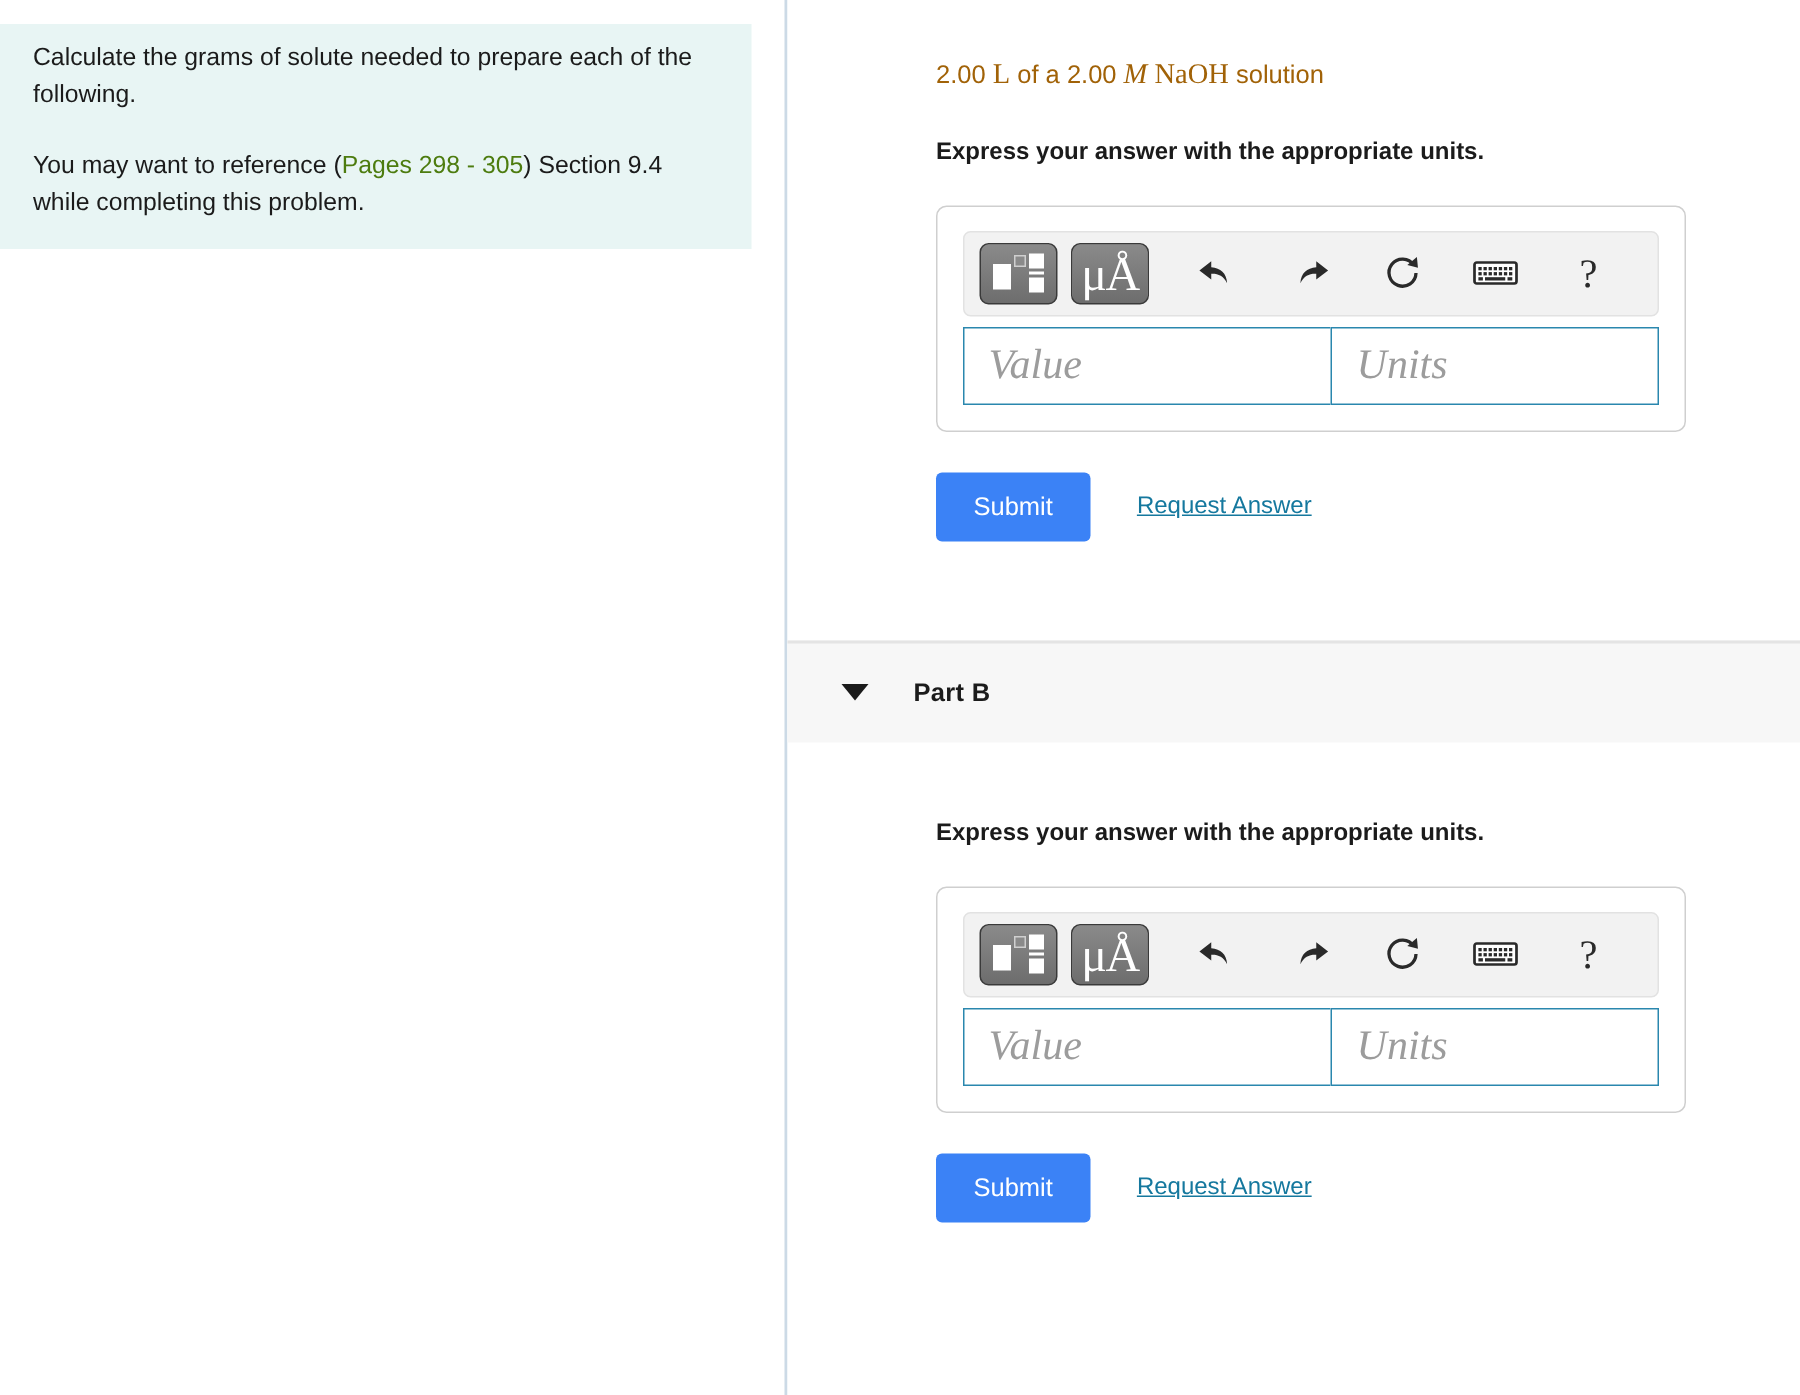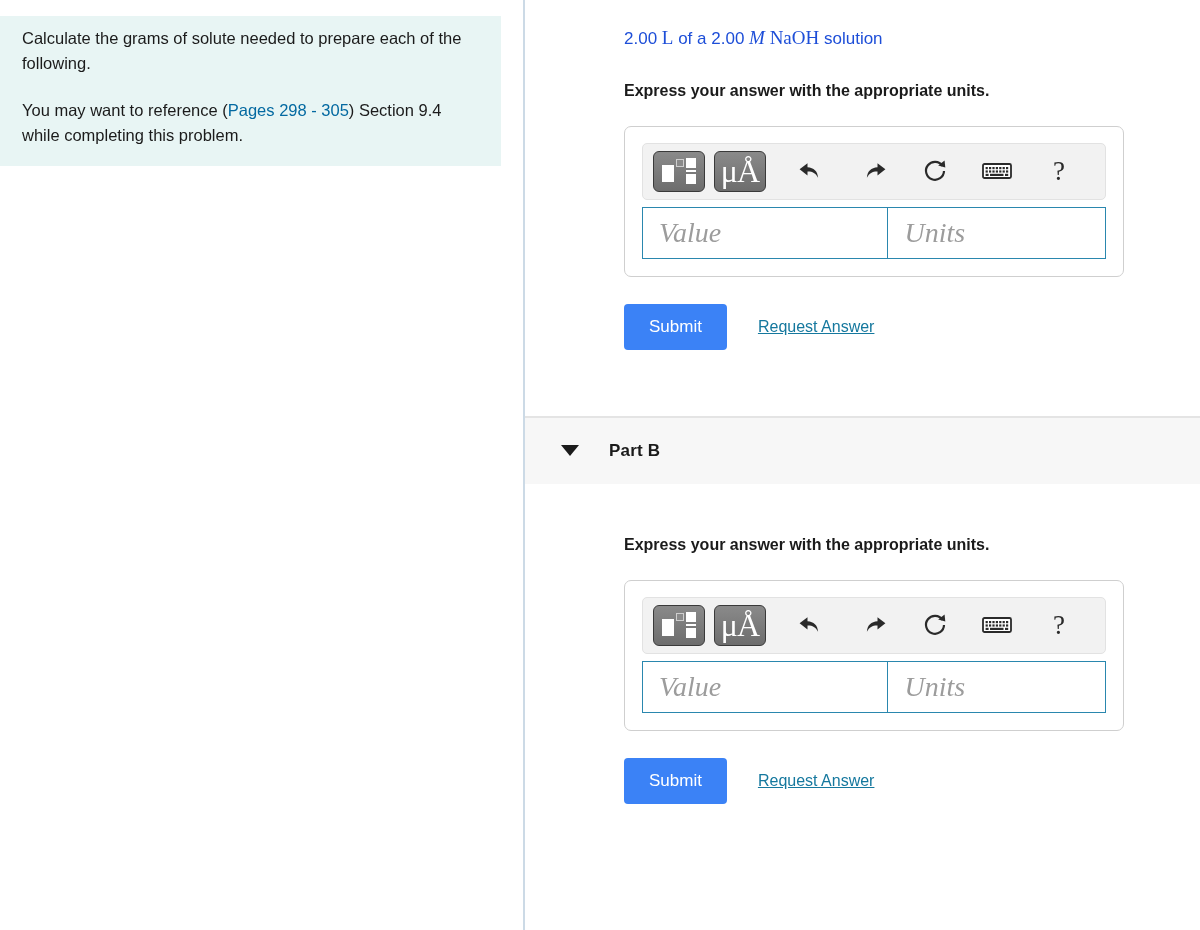--- a/index.html
+++ b/index.html
@@ -26,21 +26,21 @@
     padding: 10px 22px 18px 22px;
   }
   .prob-para {
     font-size: 16.5px;
     line-height: 25px;
     color: #1b1b1b;
     margin: 0;
   }
   .prob-para.second { margin-top: 22px; }
   .ref-link {
-    color: #0369a1;
+    color: #4d7c0f;
     text-decoration: none;
     cursor: pointer;
   }
 
   
   #divider {
     position: absolute; left: 523px; top: 0;
     width: 2px; height: 930px;
     background: #ccdae6;
   }
@@ -79,22 +79,22 @@
     font-size: 17px;
     font-weight: bold;
     color: #1b1b1b;
     letter-spacing: .2px;
   }
 
   .part-body { padding: 26px 0 0 99px; }
 
   .question-line {
     font-size: 17px;
-    color: #1d4ed8;
-    margin: 0 0 0 0;
+    color: #a16207;
+    margin: 12px 0 0 0;
     line-height: 24px;
   }
   .serif { font-family: "Liberation Serif", serif; font-size: 19px; }
   .serif-it { font-family: "Liberation Serif", serif; font-style: italic; font-size: 19px; }
   .sub { font-size: 13px; vertical-align: -0.28em; font-family: "Liberation Serif", serif; }
 
   .express-line {
     font-size: 16px;
     font-weight: bold;
     color: #1b1b1b;

